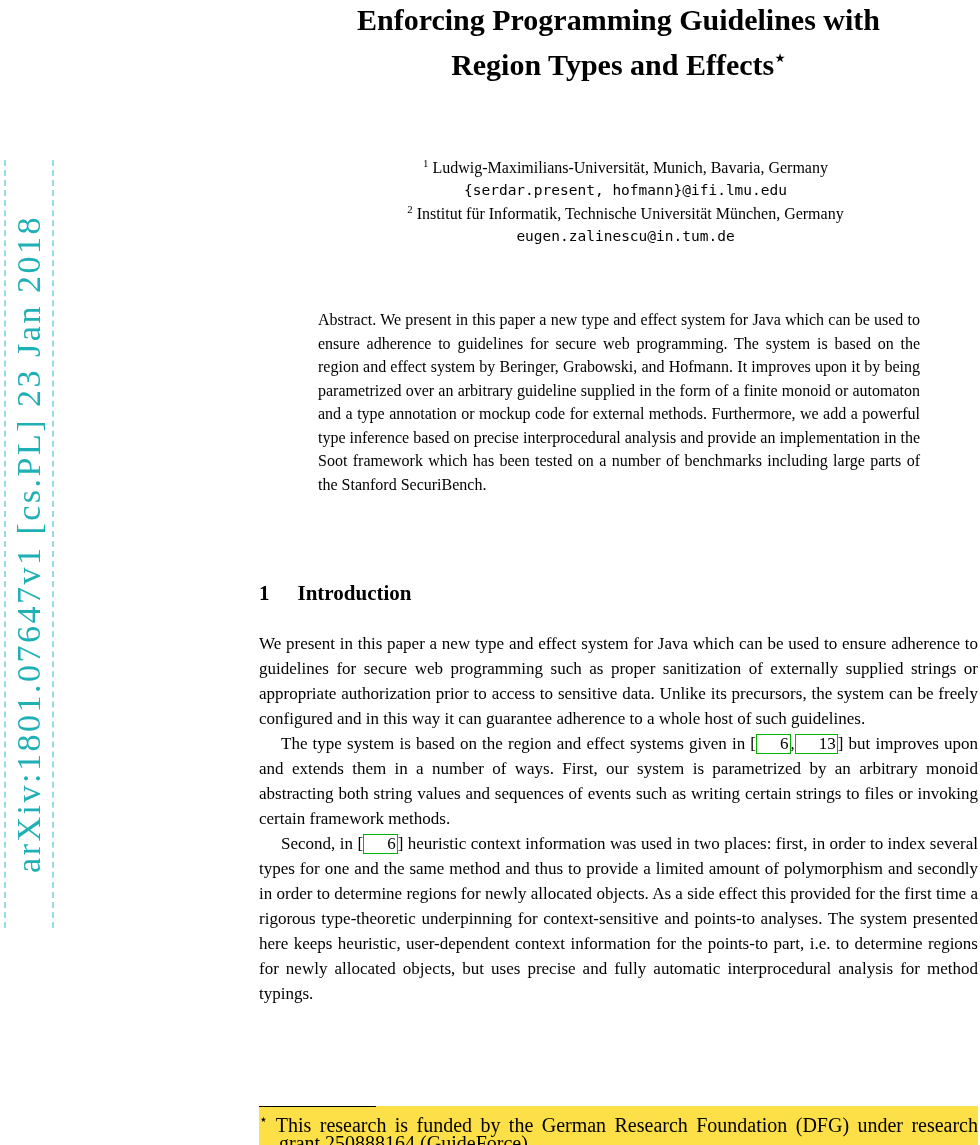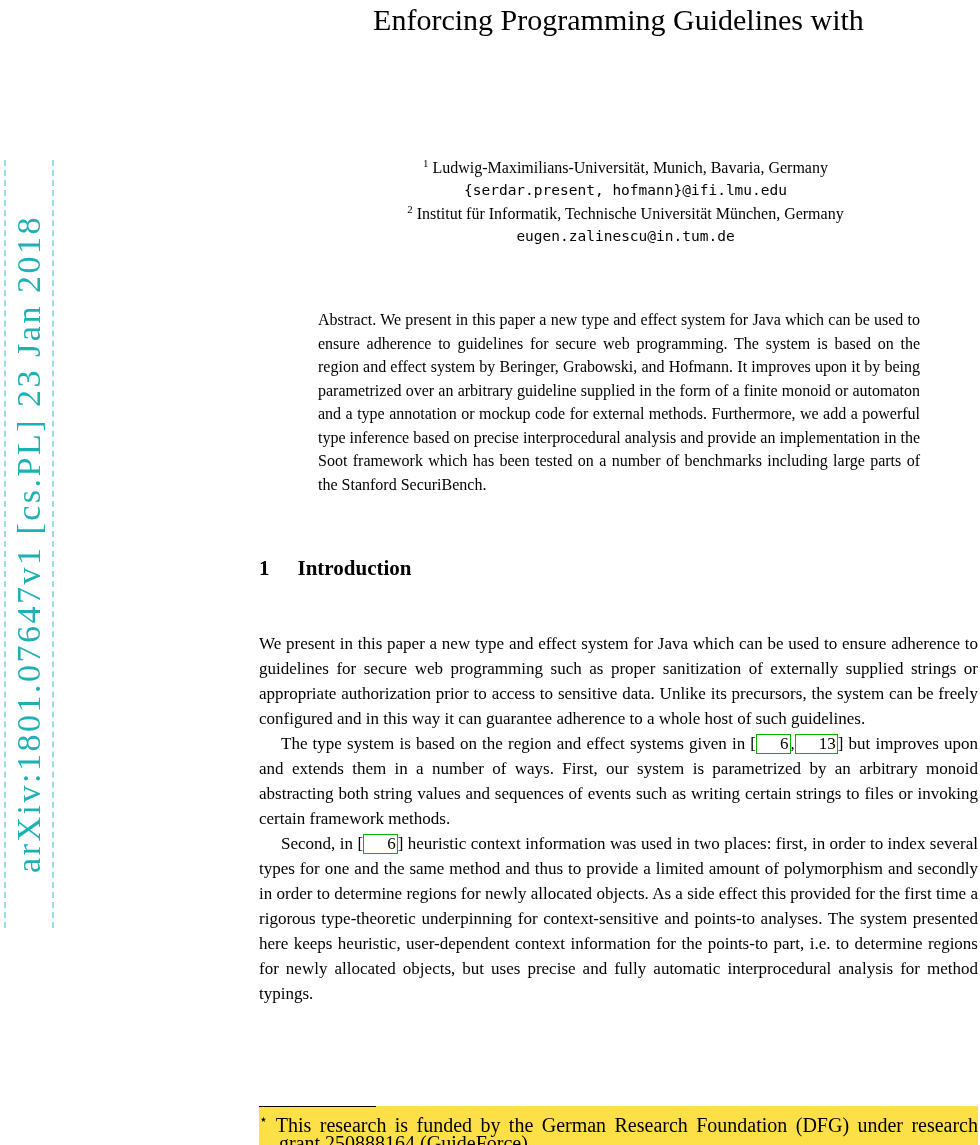--- a/index.html
+++ b/index.html
@@ -30,21 +30,21 @@
     white-space: nowrap;
     font-size: 34px;
     letter-spacing: 2.5px;
     color: #1fb0b6;
     font-family: "Liberation Serif", "DejaVu Serif", serif;
   }
 
   
   .title-block {
     position: absolute; left: 259px; top: 1px; width: 719px;
-    text-align: center; font-size: 30px; font-weight: normal; line-height: 38px;
+    text-align: center; font-size: 30px; font-weight: bold; line-height: 38px;
   }
   .title-star { font-size: 62%; vertical-align: super; }
 
   .authors {
     position: absolute; left: 259px; top: 111px; width: 719px;
     text-align: center; font-size: 18px;
   }
   sup.auth-sup, sup.aff-sup { font-size: 68%; vertical-align: super; line-height: 0; }
 
   .affiliations {
@@ -56,21 +56,21 @@
     font-size: 14.5px;
   }
 
   .abstract {
     position: absolute; left: 318px; top: 308px; width: 602px;
     font-size: 16px; line-height: 23.5px; text-align: justify;
   }
   .abstract b { font-weight: normal; }
 
   .section-heading {
-    position: absolute; left: 259px; top: 556px; width: 719px;
+    position: absolute; left: 259px; top: 581px; width: 719px;
     font-size: 21px; font-weight: bold;
   }
   .sec-title { margin-left: 28px; }
 
   .body-text {
     position: absolute; left: 259px; top: 631px; width: 719px;
     font-size: 17px; line-height: 25px; text-align: justify;
   }
   .body-text p { margin: 0; }
   .body-text p.indent { text-indent: 22px; }
@@ -103,20 +103,21 @@
 <div class="page">
 
   <div class="arxiv-banner">
     <div class="arxiv-dash left"></div>
     <div class="arxiv-dash right"></div>
     <span class="arxiv-text">arXiv:1801.07647v1 [cs.PL] 23 Jan 2018</span>
   </div>
 
   <div class="title-block">
     <div>Enforcing Programming Guidelines with</div>
+    <div><span>Region Types and Effects</span><sup class="title-star">⋆</sup></div>
   </div>
 
 
   <div class="affiliations">
     <div><sup class="aff-sup">1</sup> <span>Ludwig-Maximilians-Universität, Munich, Bavaria, Germany</span></div>
     <div class="email">{serdar.present, hofmann}@ifi.lmu.edu</div>
     <div><sup class="aff-sup">2</sup> <span>Institut für Informatik, Technische Universität München, Germany</span></div>
     <div class="email">eugen.zalinescu@in.tum.de</div>
   </div>
 

